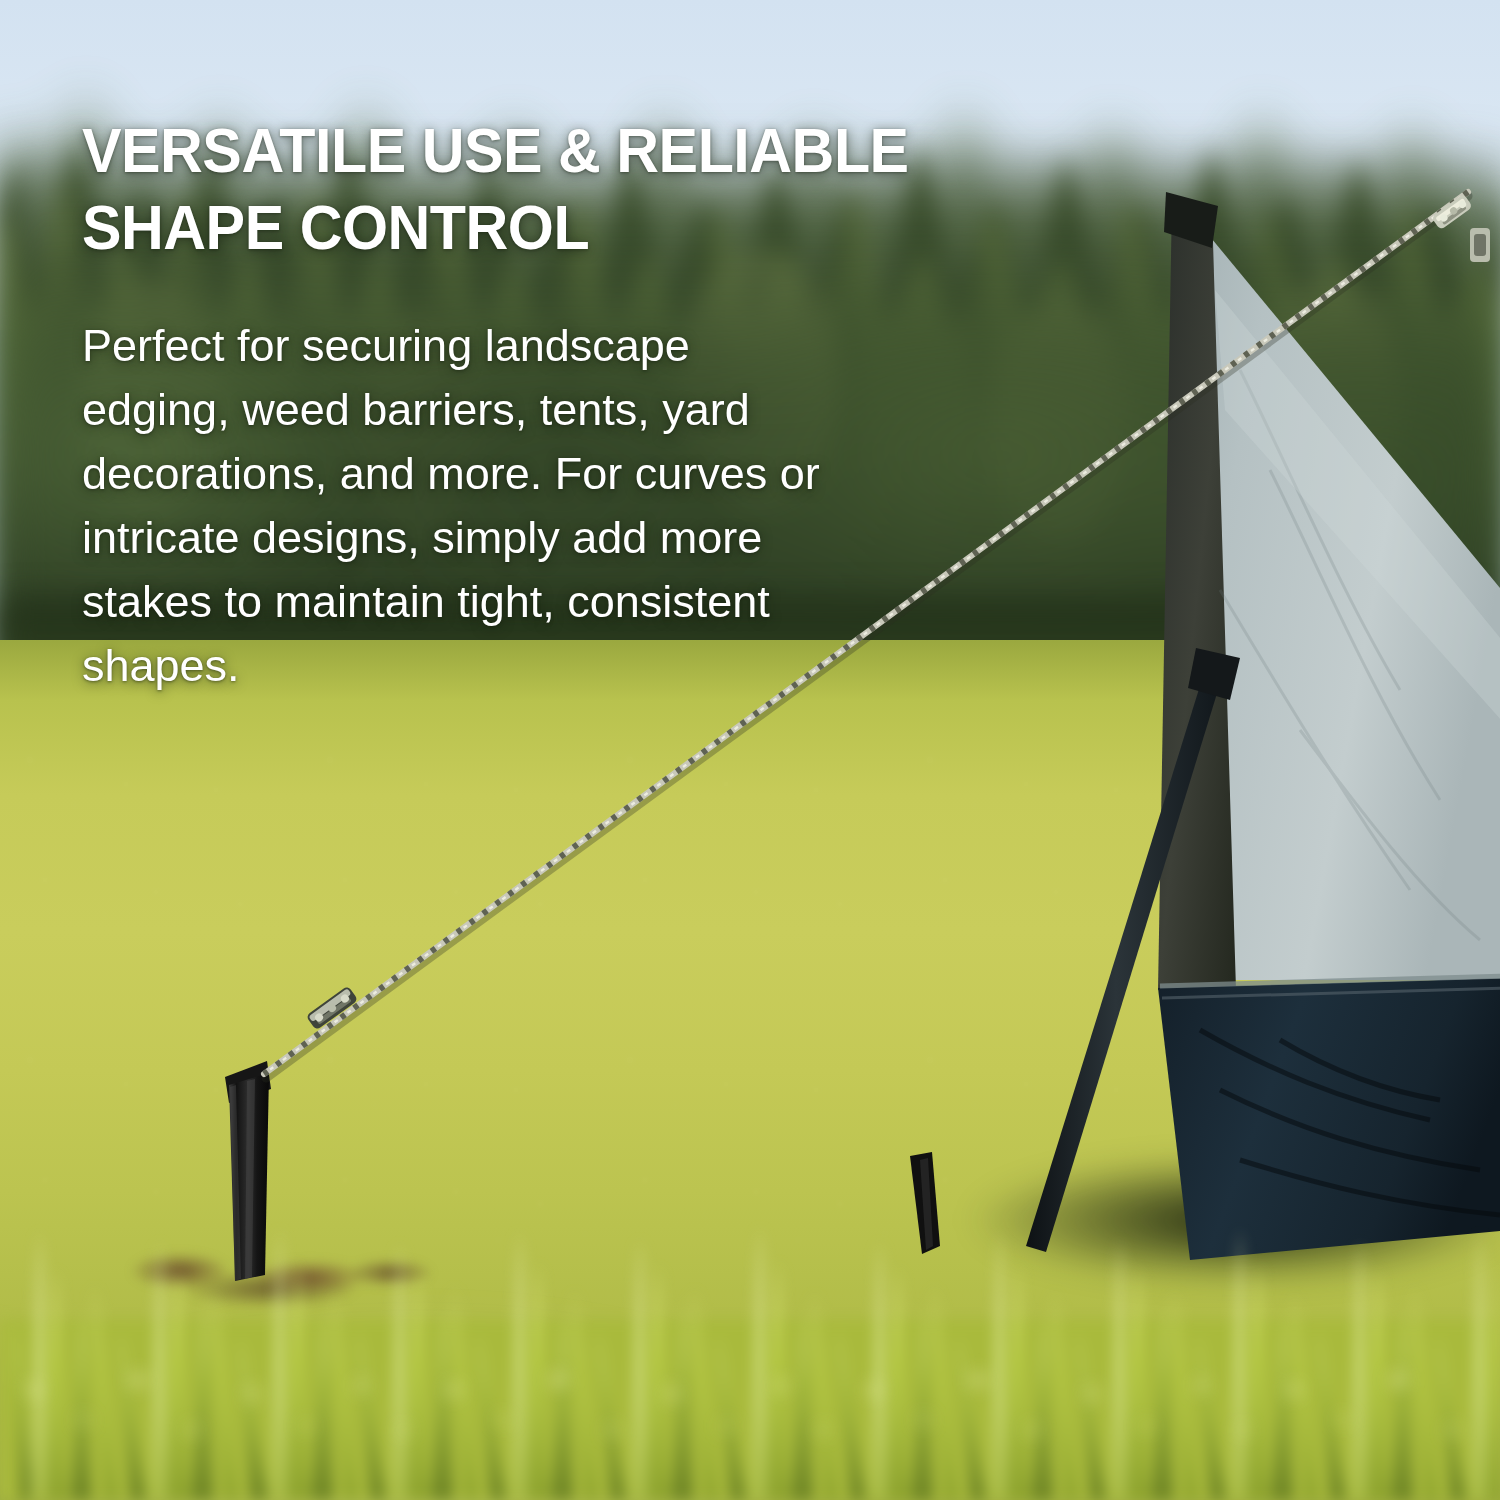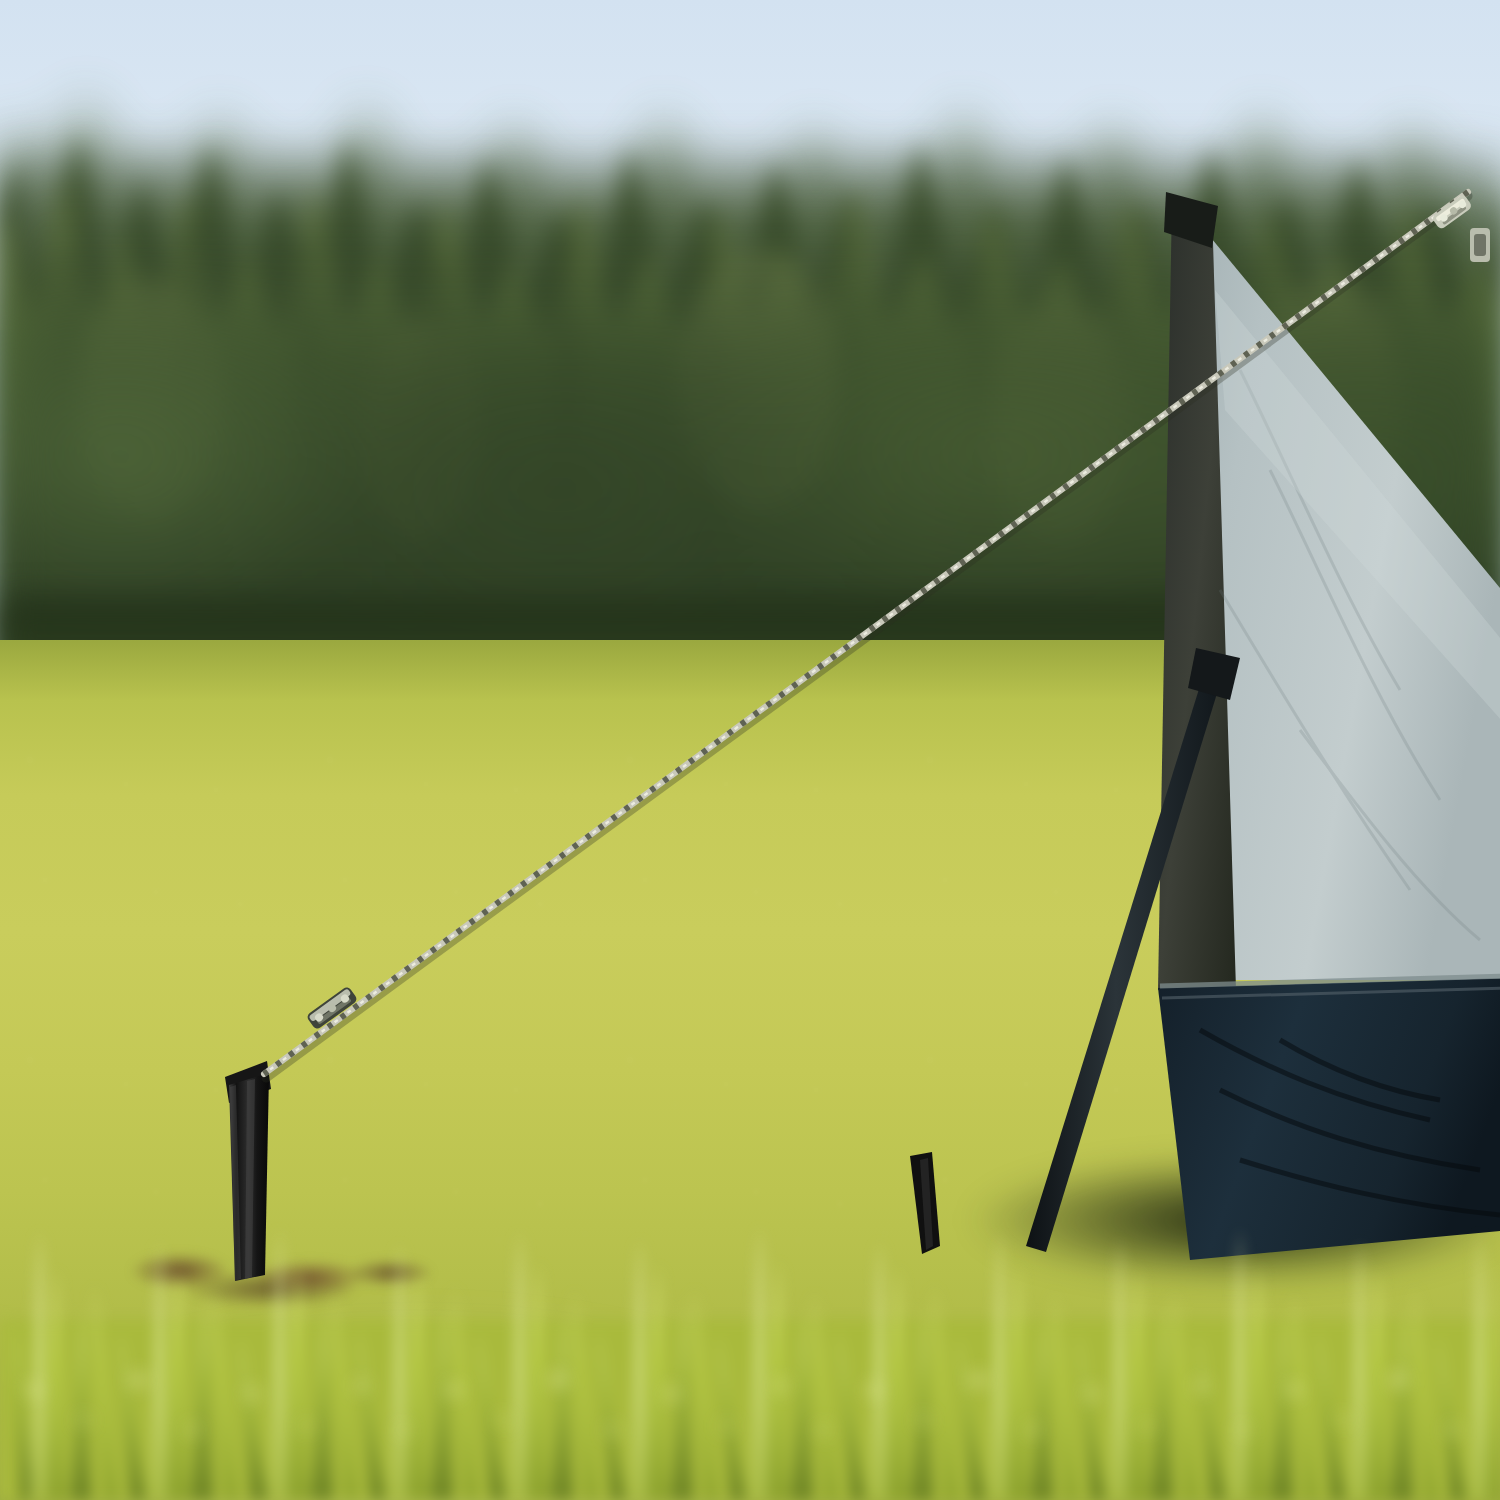--- a/index.html
+++ b/index.html
@@ -465,14 +465,19 @@
             <path d="M1110,330 L1120,68 L1128,330 Z"></path>
           <path d="M1230,330 L1240,58 L1248,330 Z"></path>
             <path d="M1350,330 L1360,70 L1368,330 Z"></path>
           <path d="M1470,330 L1480,62 L1488,330 Z"></path>
         </g>
       </g>
     </svg>
     <div class="fg-grass-bokeh"></div>
   </div>
 
+  <div class="copy">
+    <h1 class="headline">VERSATILE USE &amp; RELIABLE
+SHAPE CONTROL</h1>
+    <p class="body">Perfect for securing landscape edging, weed barriers, tents, yard decorations, and more. For curves or intricate designs, simply add more stakes to maintain tight, consistent shapes.</p>
+  </div>
 
 </div>
 
 </body></html>

